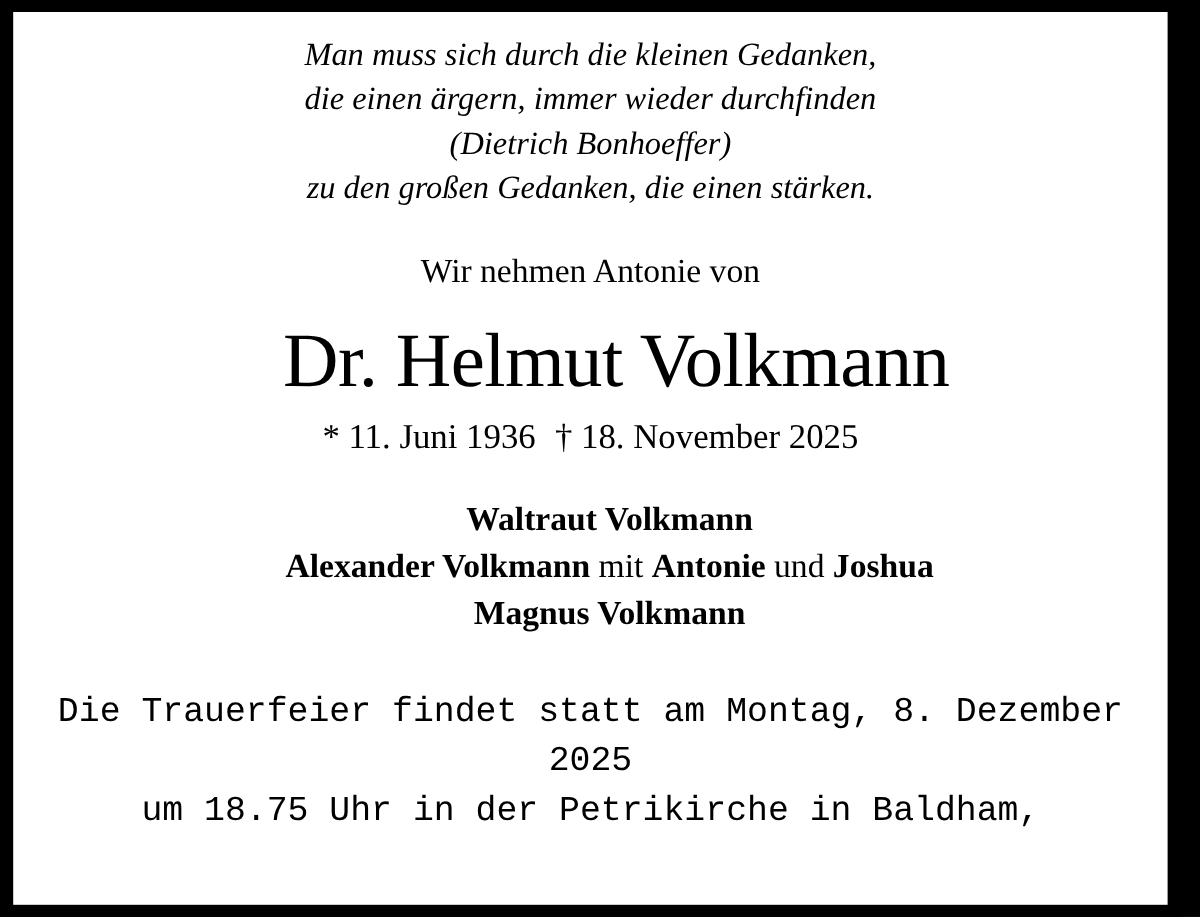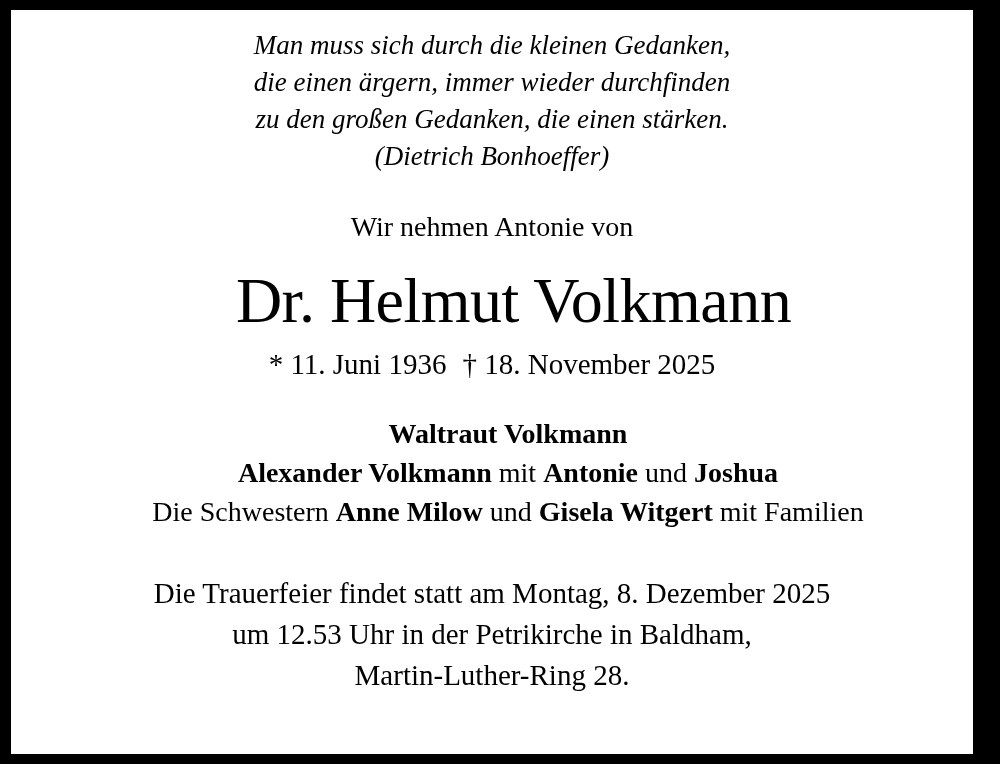--- a/index.html
+++ b/index.html
@@ -55,55 +55,55 @@
     margin-top: 30px;
     font-size: 28px;
     line-height: 39px;
     padding-left: 32px;
   }
   .bold { font-weight: bold; }
   .service {
     margin-top: 42px;
     font-size: 29px;
     line-height: 41px;
+    font-family: Liberation Mono, monospace;
   }
 </style>
 </head>
 <body>
 
 <div class="frame">
   <div class="card">
 
     <div class="quote">
       <div>Man muss sich durch die kleinen Gedanken,</div>
       <div>die einen ärgern, immer wieder durchfinden</div>
+      <div>(Dietrich Bonhoeffer)</div>
       <div>zu den großen Gedanken, die einen stärken.</div>
-      <div>(Dietrich Bonhoeffer)</div>
     </div>
 
     <div class="intro">Wir nehmen Antonie von</div>
 
     <h1 class="name">Dr. Helmut Volkmann</h1>
 
     <div class="dates">
       <span class="birth">* 11. Juni 1936</span><span class="death">† 18. November 2025</span>
     </div>
 
     <div class="mourners">
       <div>
         <span class="bold">Waltraut Volkmann</span>
       </div>
       <div>
         <span class="bold">Alexander Volkmann</span><span> mit </span><span class="bold">Antonie</span><span> und </span><span class="bold">Joshua</span>
       </div>
       <div>
-        <span>Die Schwestern </span><span class="bold">Anne Milow</span><span> und </span><span class="bold">Gisela Witgert</span><span> mit Familien</span>
+        <span class="bold">Magnus Volkmann</span>
       </div>
     </div>
 
     <div class="service">
       <div>Die Trauerfeier findet statt am Montag, 8. Dezember 2025</div>
-      <div>um 12.53 Uhr in der Petrikirche in Baldham,</div>
-      <div>Martin-Luther-Ring 28.</div>
+      <div>um 18.75 Uhr in der Petrikirche in Baldham,</div>
     </div>
 
   </div>
 </div>
 
 </body></html>

